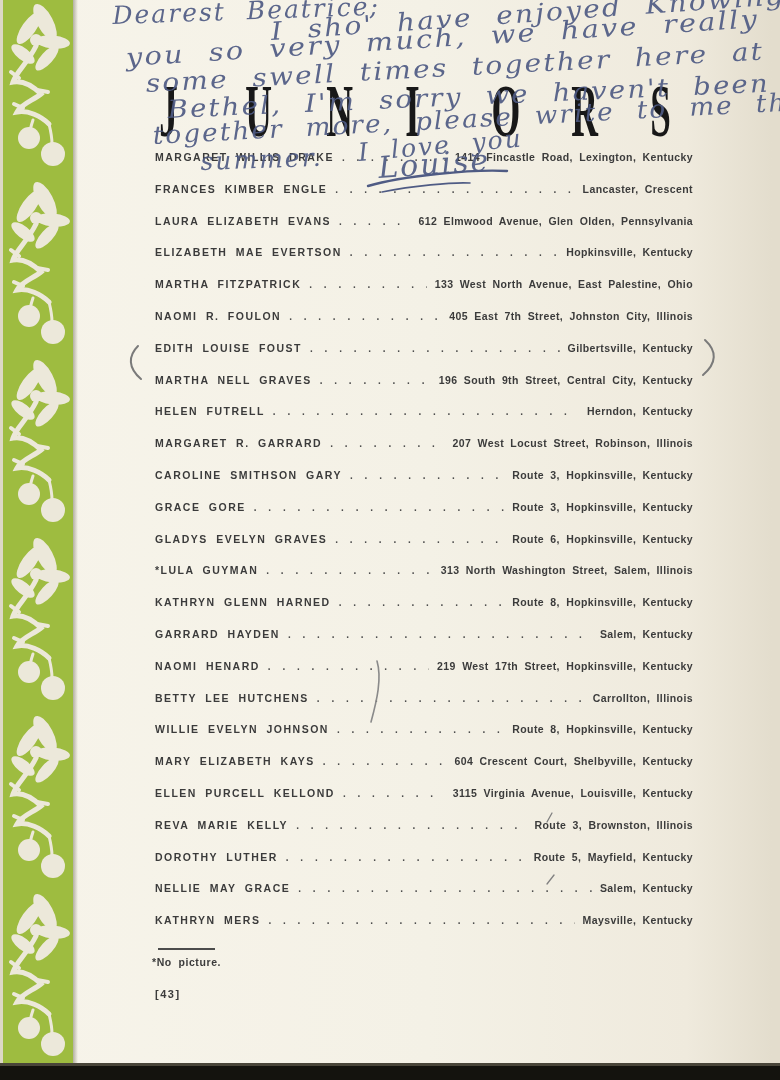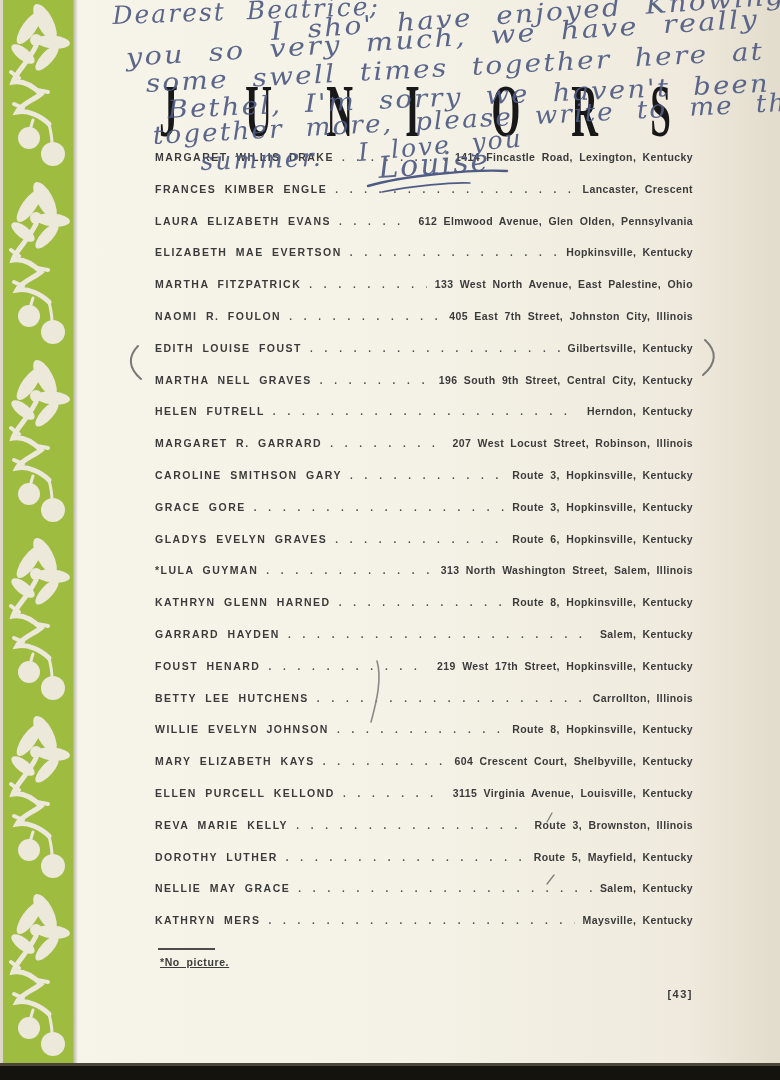--- a/index.html
+++ b/index.html
@@ -20,22 +20,22 @@
   .heading .hl{width:34px;text-align:center;}
   .heading .hl span{display:inline-block;font:900 74px/54px "Liberation Serif",serif;color:#181818;transform:scaleX(.5);}
   
   .roster{position:absolute;left:155px;top:151px;width:538px;z-index:2;text-align:center;}
   .row{height:31.8px;display:flex;align-items:baseline;}
   .r-name{white-space:nowrap;font:700 10.5px "Liberation Sans",sans-serif;letter-spacing:1.5px;word-spacing:4px;color:#3b3b3b;}
   .r-leader{flex:1;overflow:hidden;white-space:nowrap;margin:0 8px;font:700 10px "Liberation Sans",sans-serif;letter-spacing:4.5px;color:#4d4d4d;}
   .r-address{white-space:nowrap;font:700 10.5px "Liberation Sans",sans-serif;letter-spacing:.4px;word-spacing:3px;color:#3b3b3b;}
   
   .foot-rule{position:absolute;left:158px;top:948px;width:57px;height:1.5px;background:#4c4c4c;z-index:2;}
-  .footnote{position:absolute;left:160px;top:956px;font:700 10.5px "Liberation Sans",sans-serif;letter-spacing:.6px;word-spacing:3px;color:#3b3b3b;z-index:2;text-decoration:underline;}
-  .folio{position:absolute;left:155px;top:988px;width:538px;text-align:right;font:700 11px "Liberation Sans",sans-serif;letter-spacing:1.5px;color:#3b3b3b;z-index:2;}
+  .footnote{position:absolute;left:152px;top:956px;font:700 10.5px "Liberation Sans",sans-serif;letter-spacing:.6px;word-spacing:3px;color:#3b3b3b;z-index:2;}
+  .folio{position:absolute;left:155px;top:988px;width:538px;text-align:left;font:700 11px "Liberation Sans",sans-serif;letter-spacing:1.5px;color:#3b3b3b;z-index:2;}
   
   .hw{position:absolute;inset:0;z-index:5;}
   .hw-line{position:absolute;font:italic 25px "DejaVu Serif",serif;color:#4f5b84;opacity:.92;
     letter-spacing:2px;word-spacing:11px;white-space:nowrap;transform-origin:left top;}
   .hw1{left:112px;top:1px;transform:rotate(-2deg);}
   .hw2{left:270px;top:17px;transform:rotate(-4deg) scaleX(1.12);}
   .hw3{left:125px;top:43px;transform:rotate(-3.5deg) scaleX(1.15);}
   .hw4{left:145px;top:69px;transform:rotate(-3deg) scaleX(1.12);}
   .hw5{left:167px;top:95px;transform:rotate(-2.5deg) scaleX(1.1);}
   .hw6{left:152px;top:121px;transform:rotate(-3deg) scaleX(1.05);}
@@ -180,21 +180,21 @@
         <span class="r-address">Route 8, Hopkinsville, Kentucky</span>
       </div>
 
       <div class="row">
         <span class="r-name">GARRARD HAYDEN</span>
         <span class="r-leader">. . . . . . . . . . . . . . . . . . . . . . . . . . . . . . . . . . . . . . . . . . . . . . . . . . . . . . . . . . . . . . . . . . . . . . </span>
         <span class="r-address">Salem, Kentucky</span>
       </div>
 
       <div class="row">
-        <span class="r-name">FOUST HENARD</span>
+        <span class="r-name">NAOMI HENARD</span>
         <span class="r-leader">. . . . . . . . . . . . . . . . . . . . . . . . . . . . . . . . . . . . . . . . . . . . . . . . . . . . . . . . . . . . . . . . . . . . . . </span>
         <span class="r-address">219 West 17th Street, Hopkinsville, Kentucky</span>
       </div>
 
       <div class="row">
         <span class="r-name">BETTY LEE HUTCHENS</span>
         <span class="r-leader">. . . . . . . . . . . . . . . . . . . . . . . . . . . . . . . . . . . . . . . . . . . . . . . . . . . . . . . . . . . . . . . . . . . . . . </span>
         <span class="r-address">Carrollton, Illinois</span>
       </div>
 

